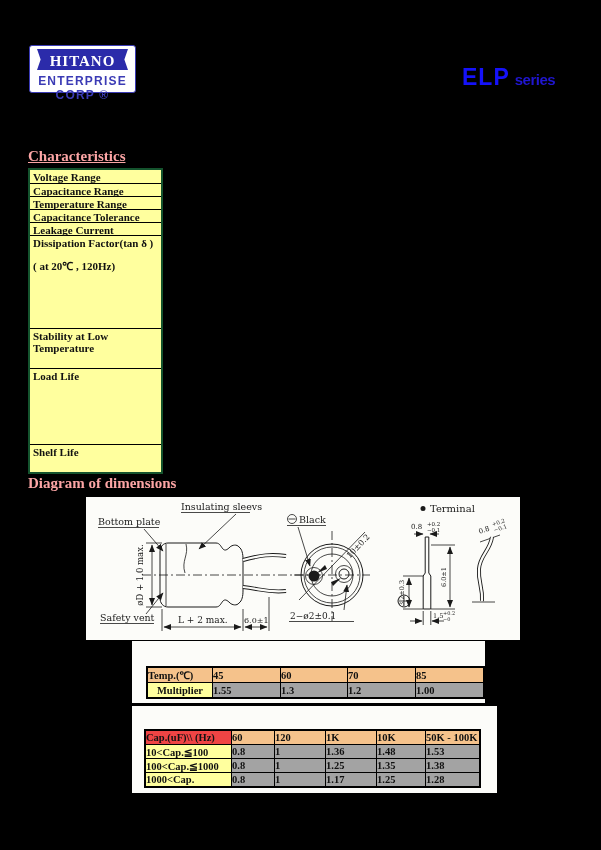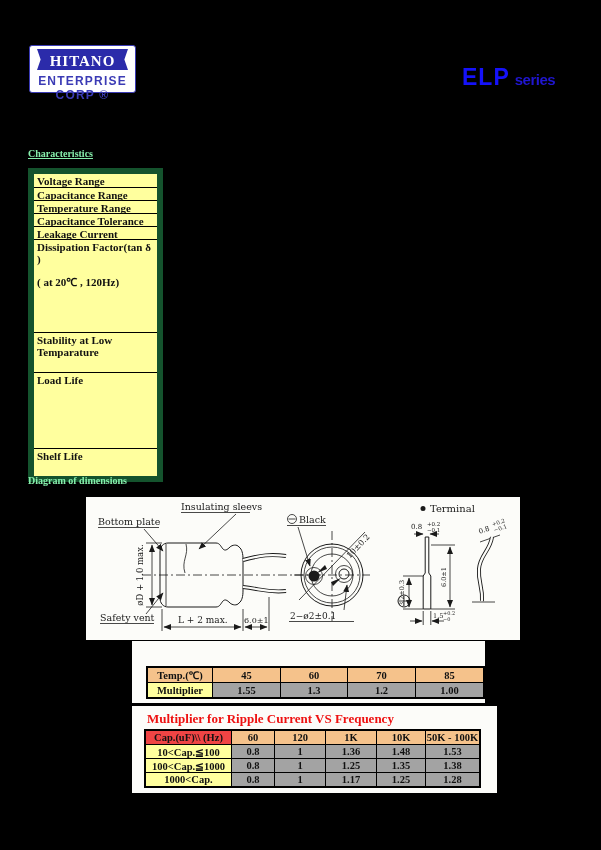--- a/index.html
+++ b/index.html
@@ -19,43 +19,43 @@
         font-size:12px;letter-spacing:1.2px;font-family:"Liberation Sans",sans-serif;}
 
   
   #series{left:462px;top:64px;display:flex;align-items:baseline;
         font-family:"Liberation Sans",sans-serif;}
   #series .big{font-size:23px;font-weight:900;color:#1512fa;letter-spacing:1px;}
   #series .small{font-size:15px;font-weight:900;color:#2016d0;margin-left:5px;
         letter-spacing:-0.5px;}
 
   
-  .red-head{color:#86efac;font-weight:bold;font-size:10px;}
+  .red-head{color:#fca5a5;font-weight:bold;font-size:15px;}
   #char-head{left:28px;top:148px;text-decoration:underline;}
   #diag-head{left:28px;top:475px;}
 
   
-  #char-table{left:28px;top:168px;width:135px;border:6px solid #14532d;
+  #char-table{left:28px;top:168px;width:135px;border:2px solid #14532d;
         background:#ffff9e;box-sizing:border-box;}
   .char-row{border-bottom:1px solid #000;box-sizing:border-box;
         font-weight:bold;font-size:11px;color:#111;padding:1px 2px 0 3px;line-height:12px;}
   .char-row:last-child{border-bottom:none;}
   .char-sub{margin-top:11px;}
 
   
   .panel{background:#fcfcf9;}
   #diag-panel{left:86px;top:497px;width:434px;height:143px;}
   #rc-panel{left:132px;top:641px;width:353px;height:62px;}
   #freq-panel{left:132px;top:706px;width:365px;height:87px;}
   .panel-head{position:absolute;color:#ee1111;font-weight:bold;font-size:13px;}
 
   
   table.dt{border-collapse:collapse;position:absolute;table-layout:fixed;}
   table.dt td{border:1px solid #000;font-weight:bold;font-size:10.5px;
-        text-align:center;padding:0;height:13px;color:#111;
+        text-align:left;padding:0;height:13px;color:#111;
         font-family:"Liberation Serif",serif;overflow:hidden;white-space:nowrap;}
   table.dt{border:2px solid #000;}
   td.hdr{background:#f5c28b;}
   td.lbl{background:#ffff9e;text-align:left;padding-left:2px;}
   td.val{background:#a3a3a3;}
   #rc-table{left:14px;top:25px;width:331px;}
   #rc-table td{height:14px;}
   #freq-table{left:12px;top:23px;width:328px;}
 
   
@@ -94,21 +94,21 @@
       <span>Temperature Range</span></div>
     <div class="char-row" style="height:13px">
       <span>Capacitance Tolerance</span></div>
     <div class="char-row" style="height:13px">
       <span>Leakage Current</span></div>
     <div class="char-row" style="height:93px">
       <div>Dissipation Factor(tan δ )</div>
       <div class="char-sub">( at 20℃ , 120Hz)</div>
     </div>
     <div class="char-row" style="height:40px">
-      <span>Stability at Low Temparature</span></div>
+      <span>Stability at Low Temperature</span></div>
     <div class="char-row" style="height:76px">
       <span>Load Life</span></div>
     <div class="char-row" style="height:27px">
       <span>Shelf Life</span></div>
   </div>
 
   <div id="diag-head" class="abs red-head">Diagram of dimensions</div>
 
   <div id="diag-panel" class="abs panel">
     <svg width="434" height="143" viewBox="0 0 434 143">
@@ -238,21 +238,20 @@
         <td class="val">1.55</td>
         <td class="val">1.3</td>
         <td class="val">1.2</td>
         <td class="val">1.00</td>
       </tr>
     </tbody>
       </table>
   </div>
 
   <div id="freq-panel" class="abs panel">
-    <div class="panel-head" style="left:15px;top:5px">Multiplier for Ripple Current VS Frequency</div>
     <table id="freq-table" class="dt">
       <tbody>
           <tr>
         <td class="hdr lbl" style="width:85px;background:#ef4444">Cap.(uF)\\ (Hz)</td>
         <td class="hdr" style="width:42px">60</td>
         <td class="hdr" style="width:50px">120</td>
         <td class="hdr" style="width:50px">1K</td>
         <td class="hdr" style="width:48px">10K</td>
         <td class="hdr" style="width:53px">50K - 100K</td>
       </tr>

